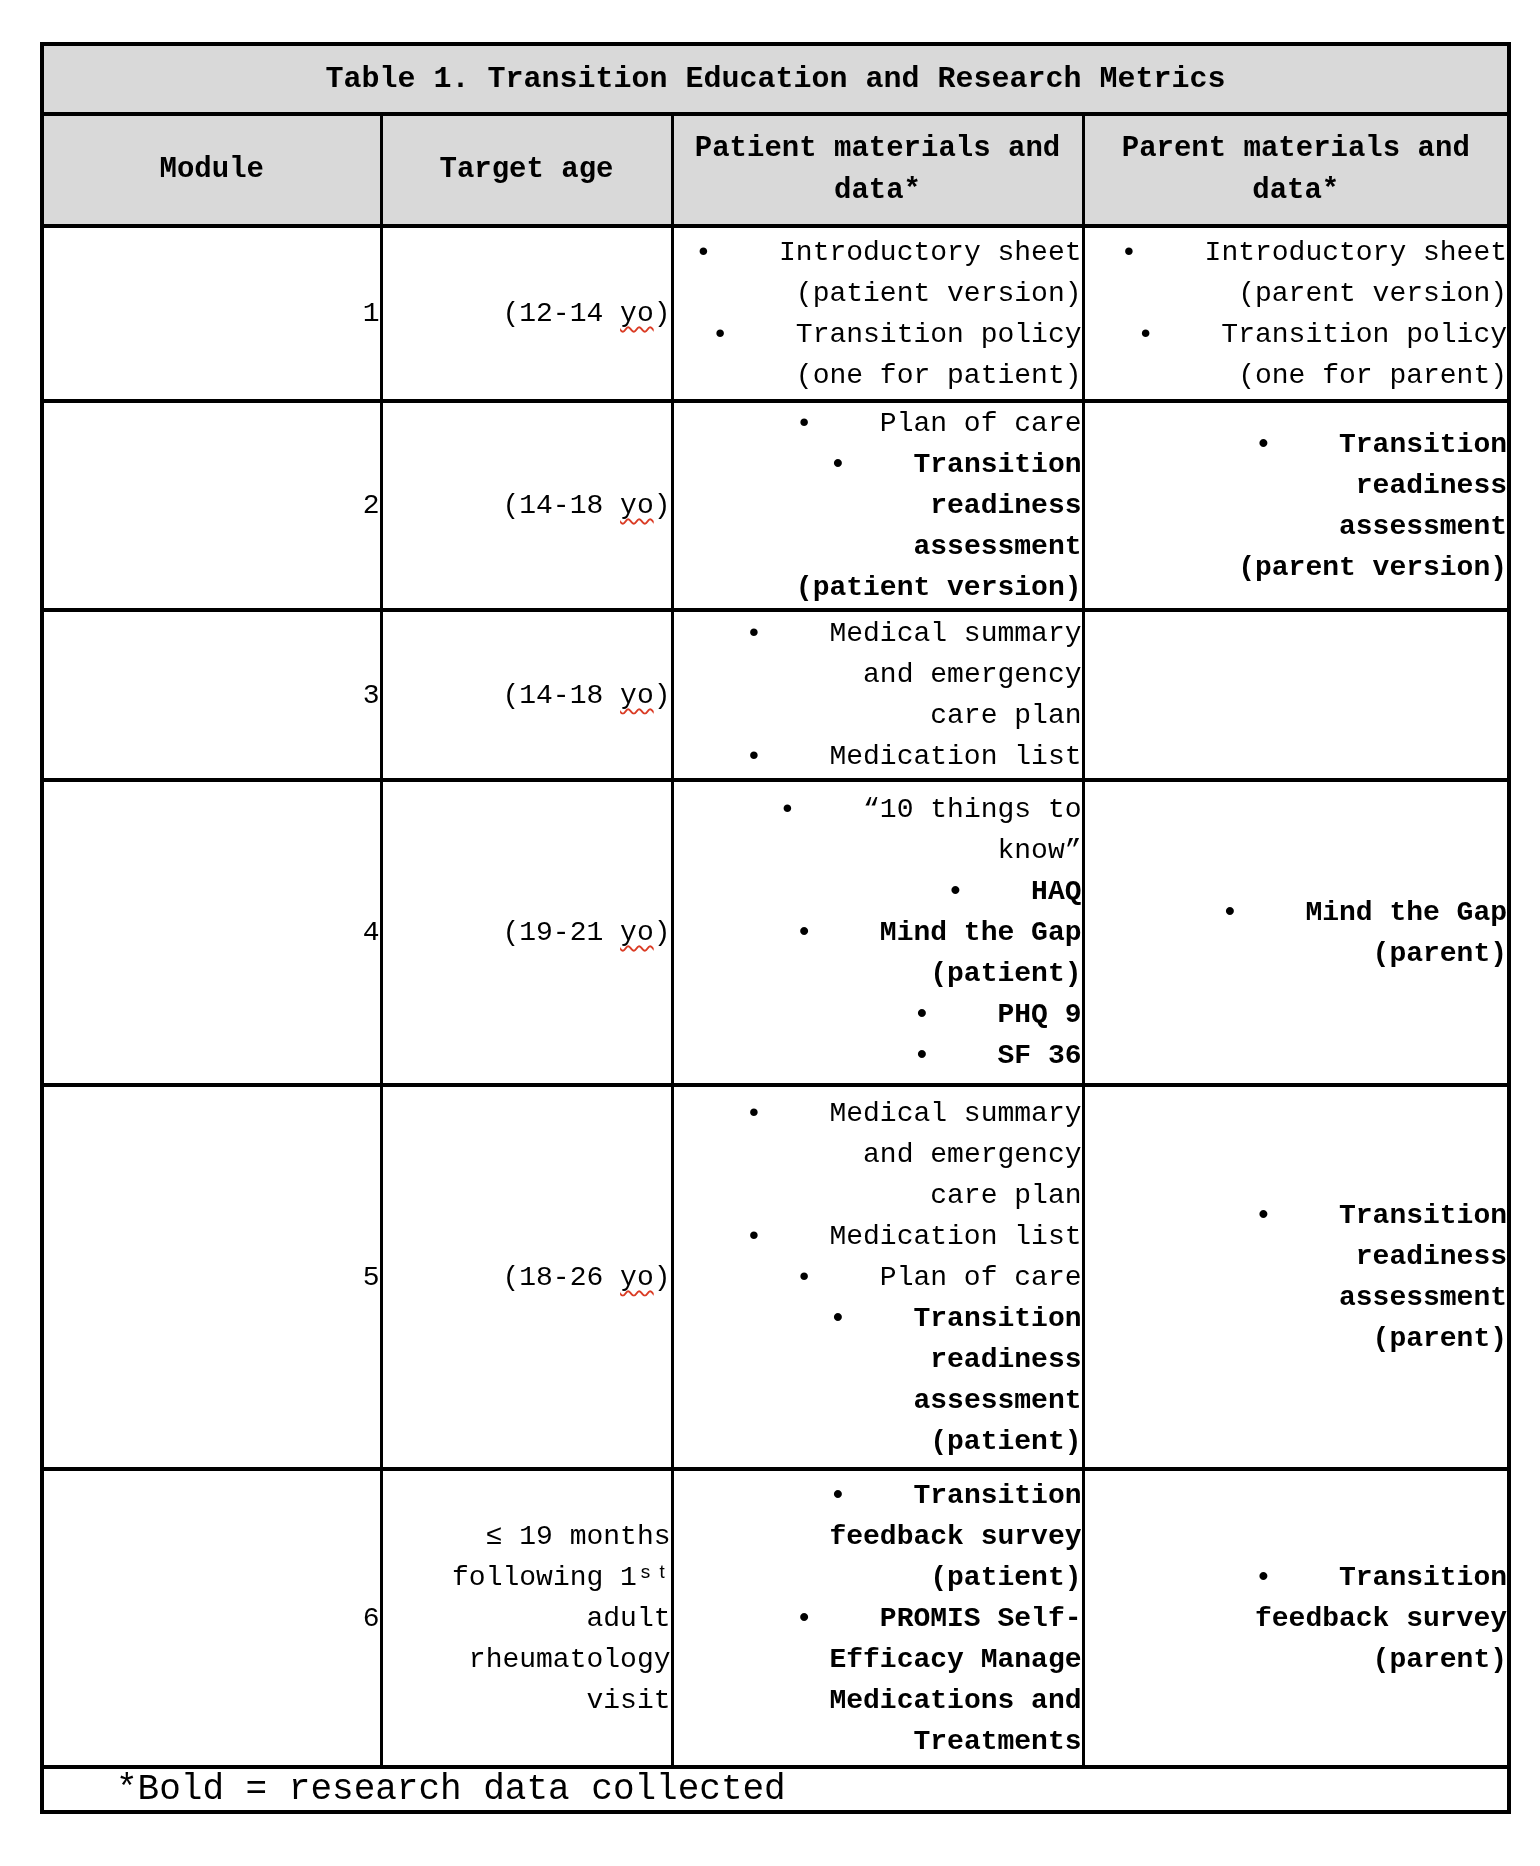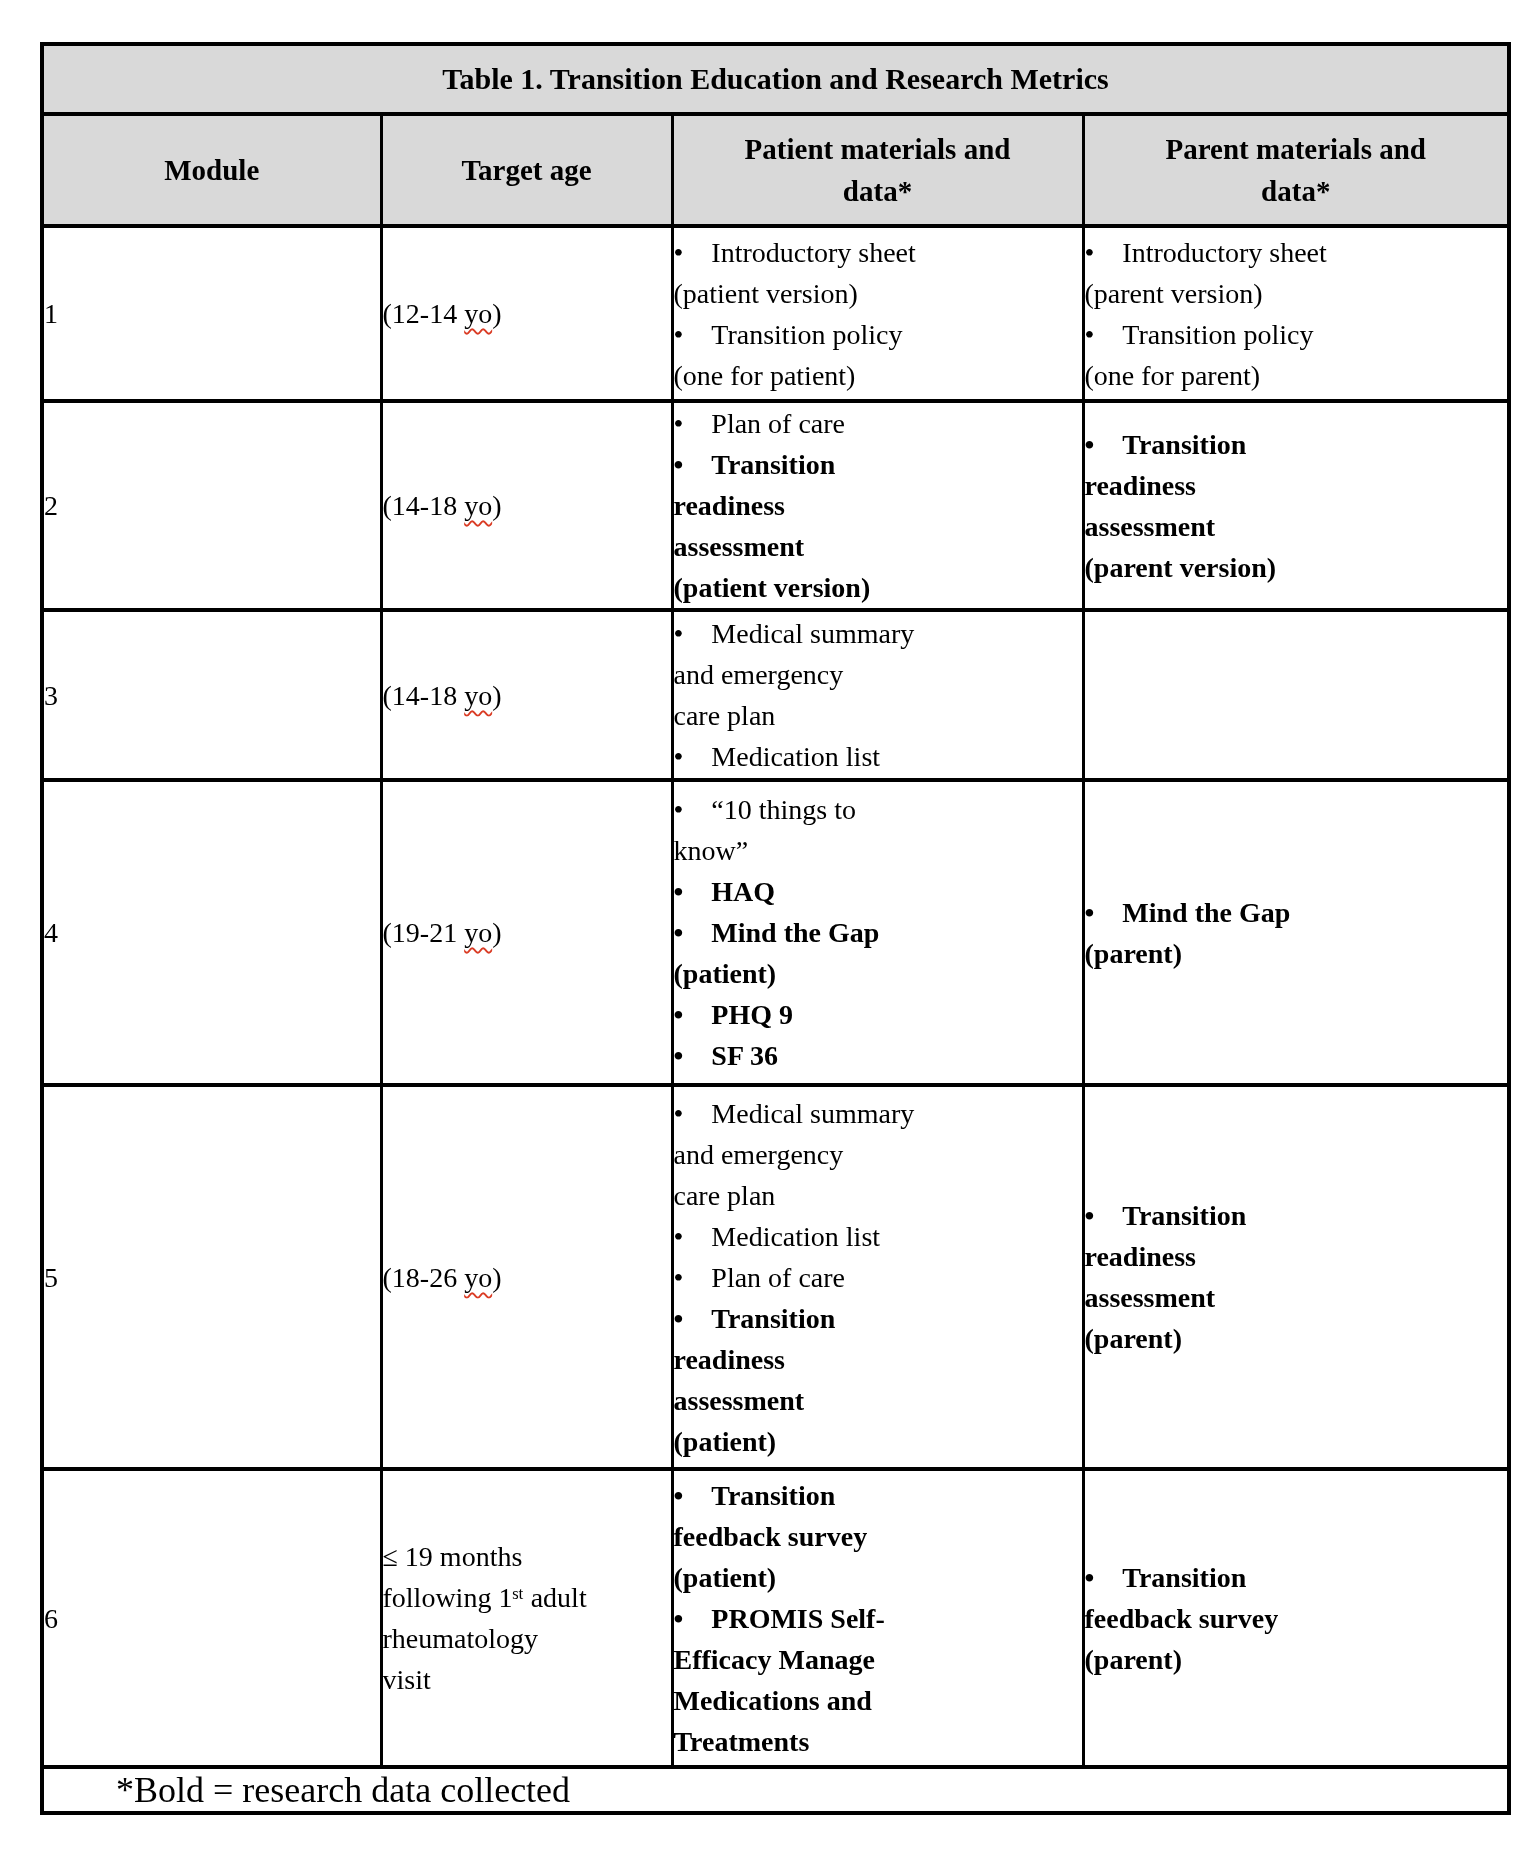--- a/index.html
+++ b/index.html
@@ -1,21 +1,21 @@
 <!DOCTYPE html>
 <html style="--header-bg: #d9d9d9; --border-color: #000000; --squiggle-color: #da3b24;"><head>
 <meta charset="utf-8">
 <style>
   html, body { margin: 0; padding: 0; background: #ffffff; }
   .page {
     position: relative;
     width: 1540px;
     height: 1866px;
     background: #ffffff;
-    font-family: Liberation Serif, serif;
+    font-family: Liberation Mono, monospace;
     color: #000000;
   }
   table.metrics {
     position: absolute;
     left: 40px;
     top: 42px;
     width: 1467px;
     border-collapse: collapse;
     table-layout: fixed;
     border: 4px solid var(--border-color, #000);
@@ -40,21 +40,21 @@
     background: var(--header-bg, #d9d9d9);
     font-size: 29px;
     font-weight: bold;
     text-align: center;
     line-height: 42px;
     white-space: pre-line;
   }
   tbody td {
     font-size: 28px;
     line-height: 41px;
-    text-align: left;
+    text-align: right;
     background: #ffffff;
   }
   .bullet-item { white-space: pre-line; }
   .bullet-item.bold { font-weight: bold; }
   .preline { white-space: pre-line; }
   .squiggle {
     text-decoration-line: underline;
     text-decoration-style: wavy;
     text-decoration-color: var(--squiggle-color, #da3b24);
     text-decoration-thickness: 2px;

